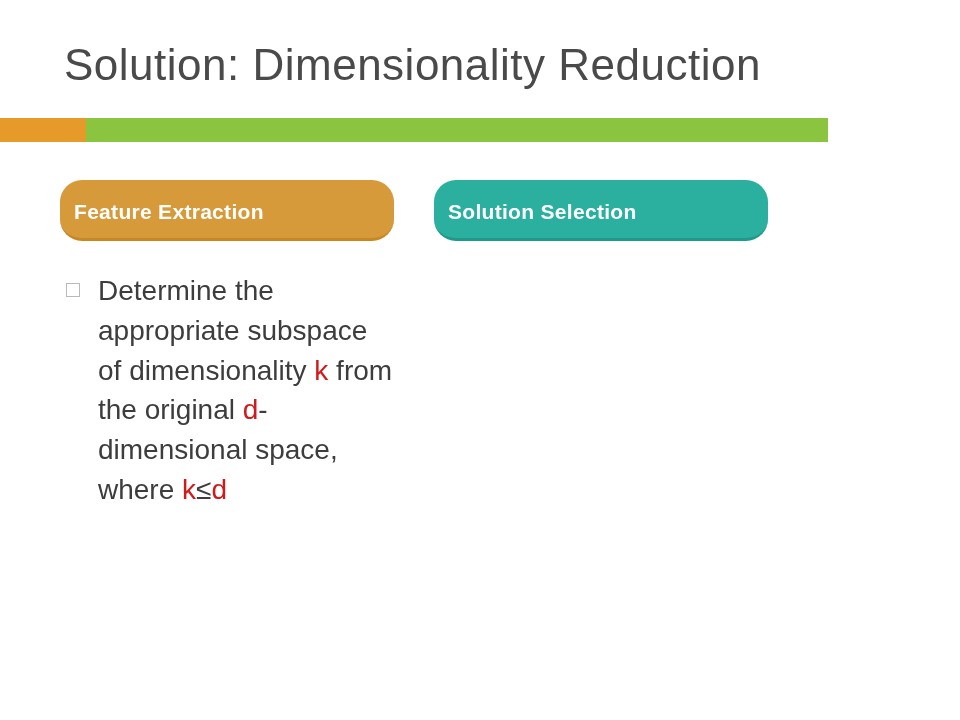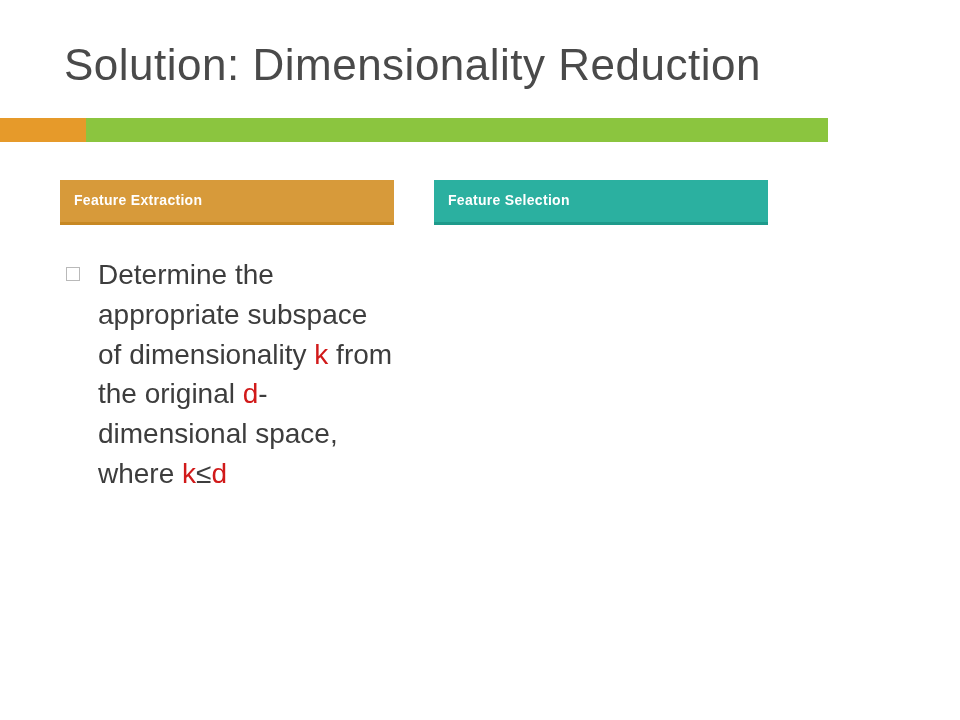--- a/index.html
+++ b/index.html
@@ -47,23 +47,24 @@
     right: 60px;
     display: flex;
     gap: 40px;
   }
   .col {
     flex: 1;
   }
   .col-header {
     color: #ffffff;
     font-weight: 700;
-    font-size: 14px;
-    padding: 12px 14px 14px 14px;
+    font-size: 21px;
+    padding: 20px 14px 14px 14px;
     letter-spacing: 0.3px;
+    border-radius: 22px;
   }
   .hdr-left  { background: #d79a3a; border-bottom: 3px solid #c78823; }
   .hdr-right { background: #2bb0a0; border-bottom: 3px solid #1e9a8b; }
   .body-text {
     margin-top: 30px;
     padding-left: 38px;
     position: relative;
     font-size: 28px;
     font-weight: 300;
     line-height: 1.42;
@@ -95,18 +96,18 @@
 
     <div class="col">
       <div class="col-header hdr-left">Feature Extraction</div>
       <div class="body-text">
         <span class="bullet"></span>
         <span>Determine the appropriate subspace of dimensionality </span><span class="hl">k</span><span> from the original </span><span class="hl">d</span><span>-dimensional space, where </span><span class="hl">k</span><span>≤</span><span class="hl">d</span>
       </div>
     </div>
 
     <div class="col">
-      <div class="col-header hdr-right">Feature Selection</div>
+      <div class="col-header hdr-right">Solution Selection</div>
     </div>
 
   </div>
 
 </div>
 
 </body></html>

